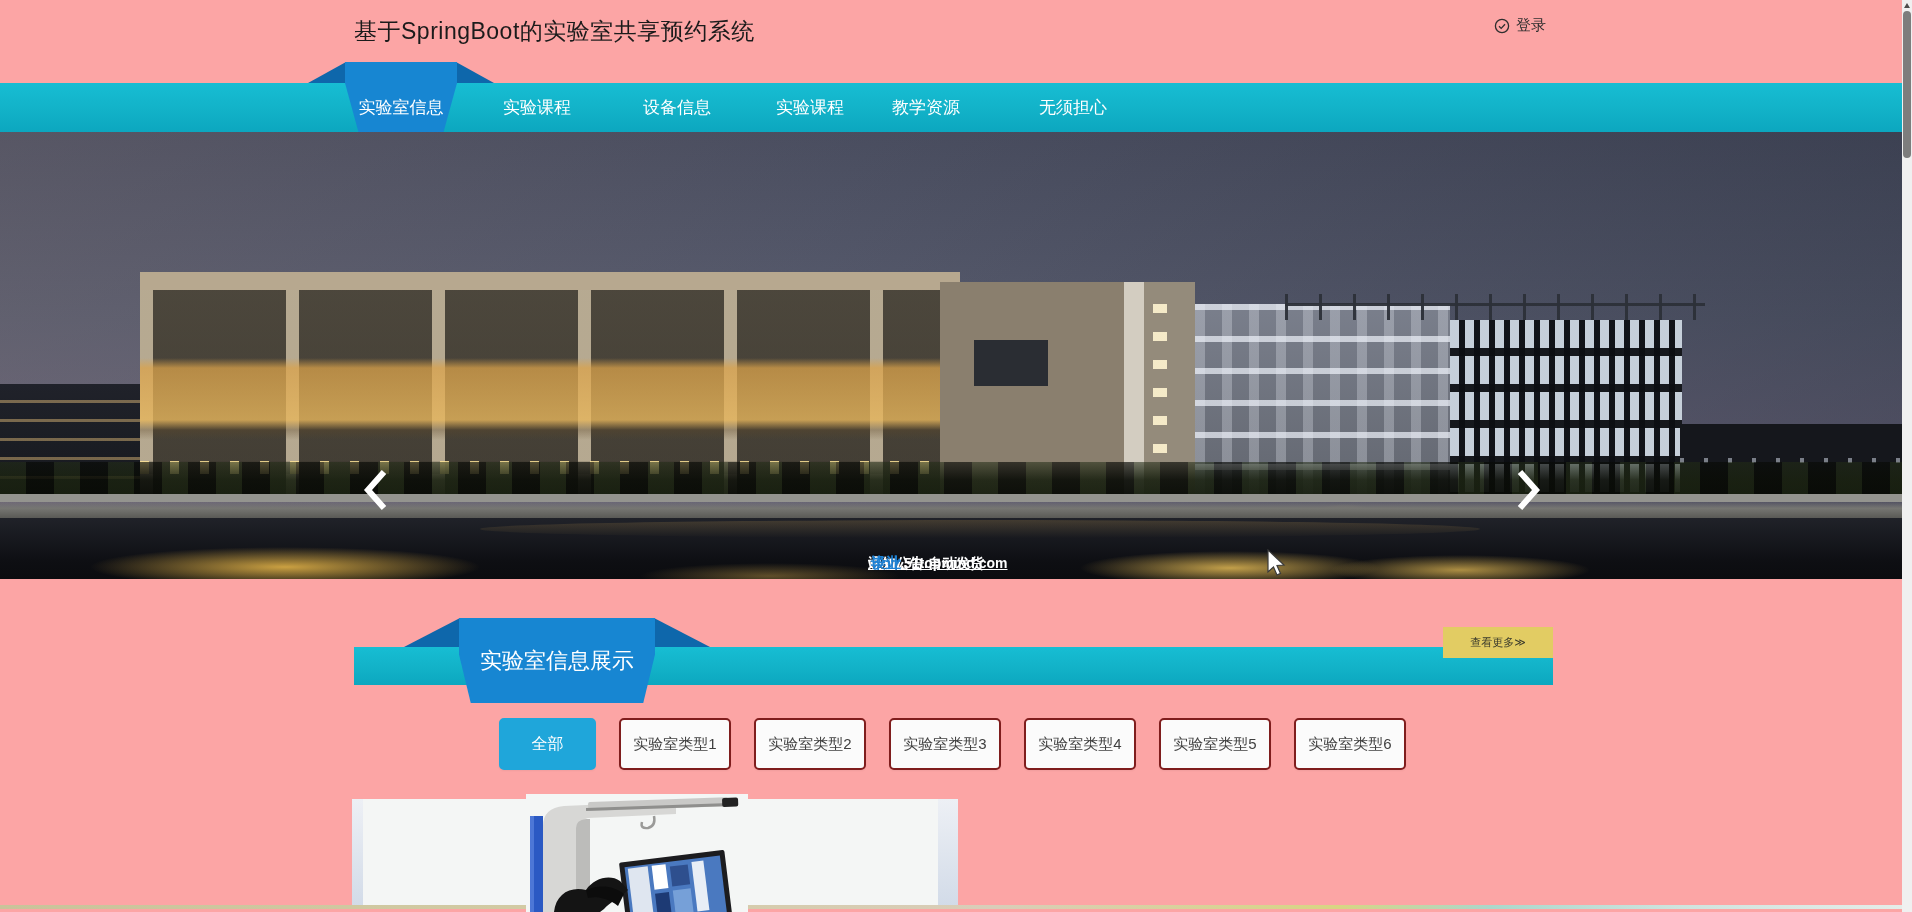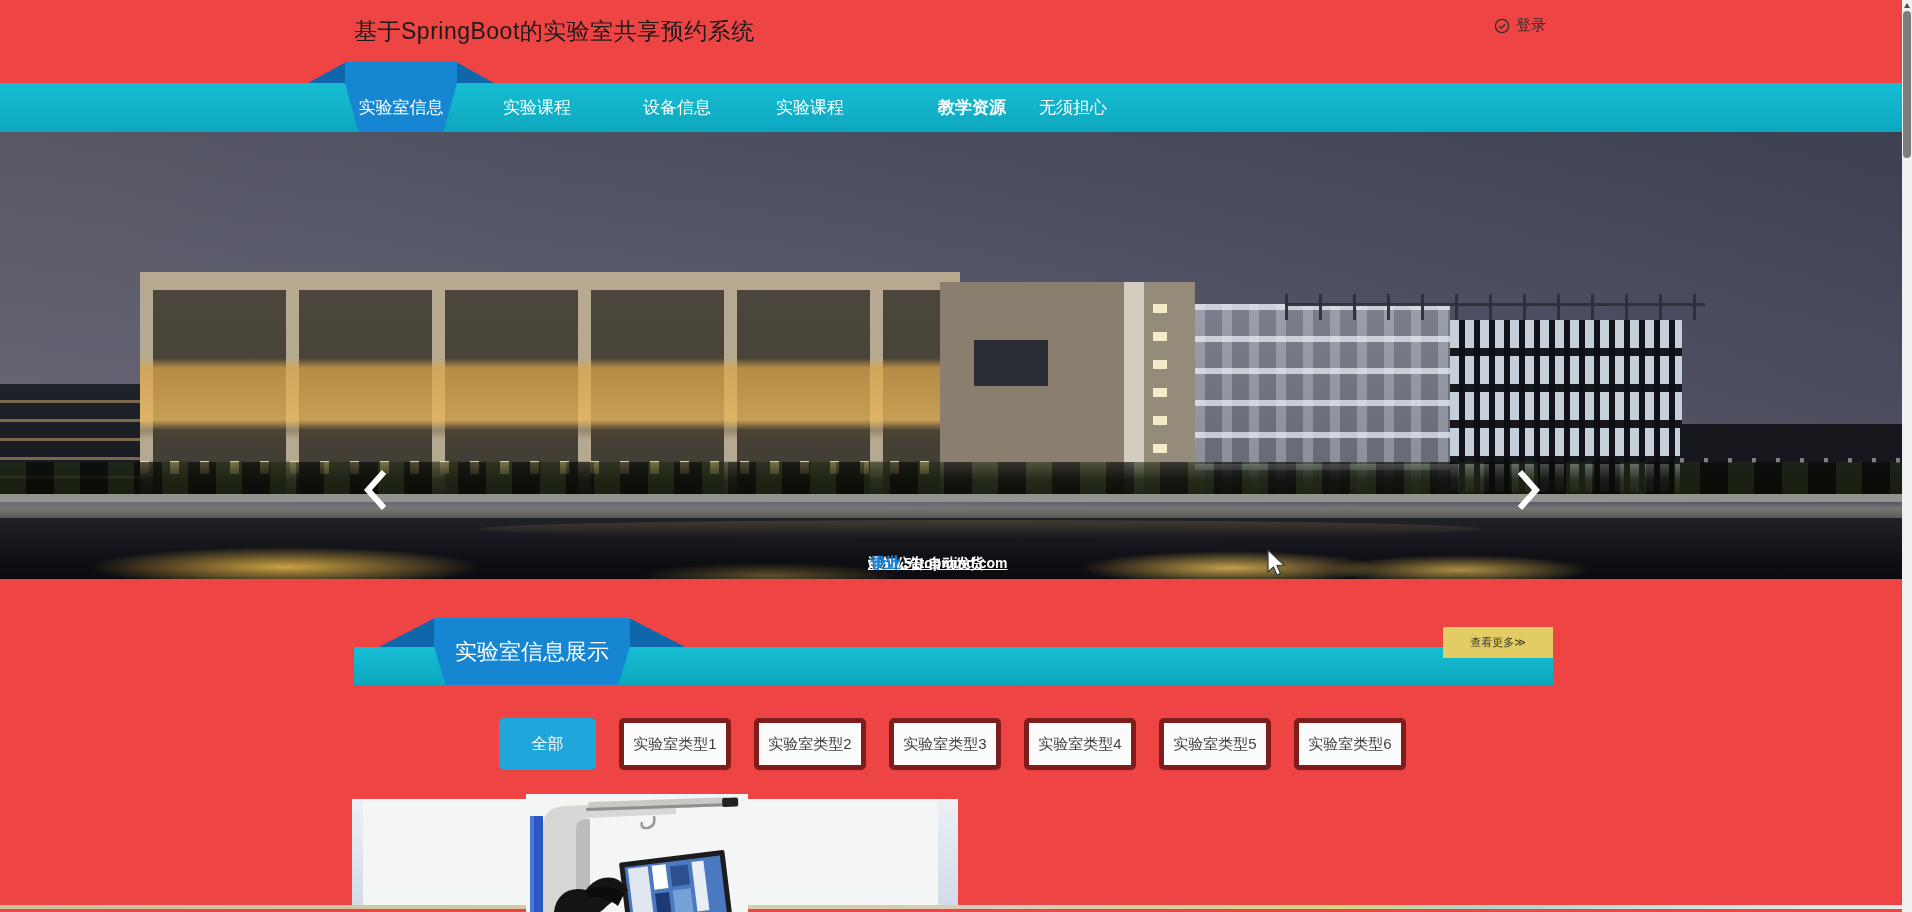--- a/index.html
+++ b/index.html
@@ -1,18 +1,18 @@
 <!DOCTYPE html>
 <html><head>
 <meta charset="utf-8">
 <style>
   html,body{margin:0;padding:0;}
   body{width:1912px;height:912px;overflow:hidden;background:#ebebeb;
        font-family:"Liberation Sans","DejaVu Sans",sans-serif;}
-  #screen{position:relative;width:1912px;height:912px;background:#ef4444;overflow:hidden;}
+  #screen{position:relative;width:1912px;height:912px;background:#fca5a5;overflow:hidden;}
 
   
   .page-title{position:absolute;left:354px;top:16px;font-size:23px;color:#1b1b1b;letter-spacing:.5px;}
   .login{position:absolute;left:1494px;top:16px;display:flex;align-items:center;gap:6px;
          font-size:15px;color:#2e2e2e;cursor:pointer;}
   .login svg{display:block;}
 
   
   .navbar{position:absolute;left:0;top:83px;width:1902px;height:49px;
           background:linear-gradient(180deg,#17bdd3 0%,#12b2c8 55%,#0ca7bf 100%);}
@@ -101,34 +101,34 @@
   .watermark{left:863px;top:431px;display:flex;height:52px;z-index:6;font-weight:bold;}
   .wm-main{width:138px;background:#1d80d2;color:#fff;display:flex;flex-direction:column;
            justify-content:center;text-align:center;font-size:14px;line-height:1.5;padding:0 5px;}
   .wm-main .u{text-decoration:underline;}
   .wm-tag{width:46px;background:#fff;color:#1d80d2;font-size:15px;display:flex;flex-direction:column;
           align-items:center;justify-content:center;line-height:1.35;}
 
   
   .sec-bar{position:absolute;left:354px;top:647px;width:1199px;height:38px;
            background:linear-gradient(180deg,#17bdd3 0%,#12b2c8 55%,#0ca7bf 100%);}
-  .sec-ribbon{left:80px;top:-29px;width:196px;height:67px;text-align:right;}
+  .sec-ribbon{left:105px;top:-29px;width:196px;height:85px;text-align:right;}
   .sec-ribbon .body{clip-path:polygon(0 0,100% 0,100% 43%,94% 100%,6% 100%,0 43%);}
   .sec-ribbon .wing{width:56px;height:29px;}
   .sec-ribbon .wing.l{left:-55px;}
   .sec-ribbon .wing.r{right:-55px;}
   .sec-title{position:absolute;inset:0;display:flex;align-items:center;justify-content:center;
              color:#fff;font-size:22px;font-weight:500;z-index:3;}
   .view-more{position:absolute;left:1443px;top:627px;width:110px;height:31px;background:#e2cc63;
              color:#3a3a2c;font-size:11px;display:flex;align-items:center;justify-content:center;
              cursor:pointer;z-index:4;}
 
   
   .filters{position:absolute;left:499px;top:718px;display:flex;gap:23px;}
-  .filter-btn{width:112px;height:52px;background:#fbfbfb;border:5px solid #7f1d1d;border-radius:5px;
+  .filter-btn{width:112px;height:52px;background:#fbfbfb;border:2px solid #7f1d1d;border-radius:5px;
               color:#3f3f3f;font-size:15px;display:flex;align-items:center;justify-content:center;
               cursor:pointer;box-sizing:border-box;box-shadow:0 1px 2px rgba(0,0,0,.05);}
   .filter-btn.active{width:97px;background:#1fa6da;border-color:#1fa6da;color:#fff;font-size:16px;}
 
   
   .card-strip{position:absolute;top:799px;height:107px;background:linear-gradient(180deg,#edf0f5,#d2dbe8);}
   .strip-l{left:352px;width:11px;} .strip-r{left:938px;width:20px;}
   .card-panel{position:absolute;left:363px;top:799px;width:575px;height:107px;background:#f4f6f5;cursor:pointer;}
   .equip{position:absolute;left:526px;top:794px;width:222px;height:118px;z-index:2;}
 
@@ -160,21 +160,21 @@
   <div class="navbar">
     <div class="ribbon nav-ribbon">
       <div class="wing l"></div>
       <div class="wing r"></div>
       <div class="body"></div>
     </div>
     <div class="nav-item" style="left:401px;">实验室信息</div>
     <div class="nav-item" style="left:537px;">实验课程</div>
     <div class="nav-item" style="left:677px;">设备信息</div>
     <div class="nav-item" style="left:810px;text-align:center;">实验课程</div>
-    <div class="nav-item" style="left:972px;font-weight:bold;">教学资源</div>
+    <div class="nav-item" style="left:926px;">教学资源</div>
     <div class="nav-item" style="left:1073px;">无须担心</div>
   </div>
 
   <div class="hero">
     <div class="b-left-dark"></div>
     <div class="pavilion"></div>
     <div class="m-tower">
       <div class="win"></div>
       <div class="dots"></div>
     </div>

